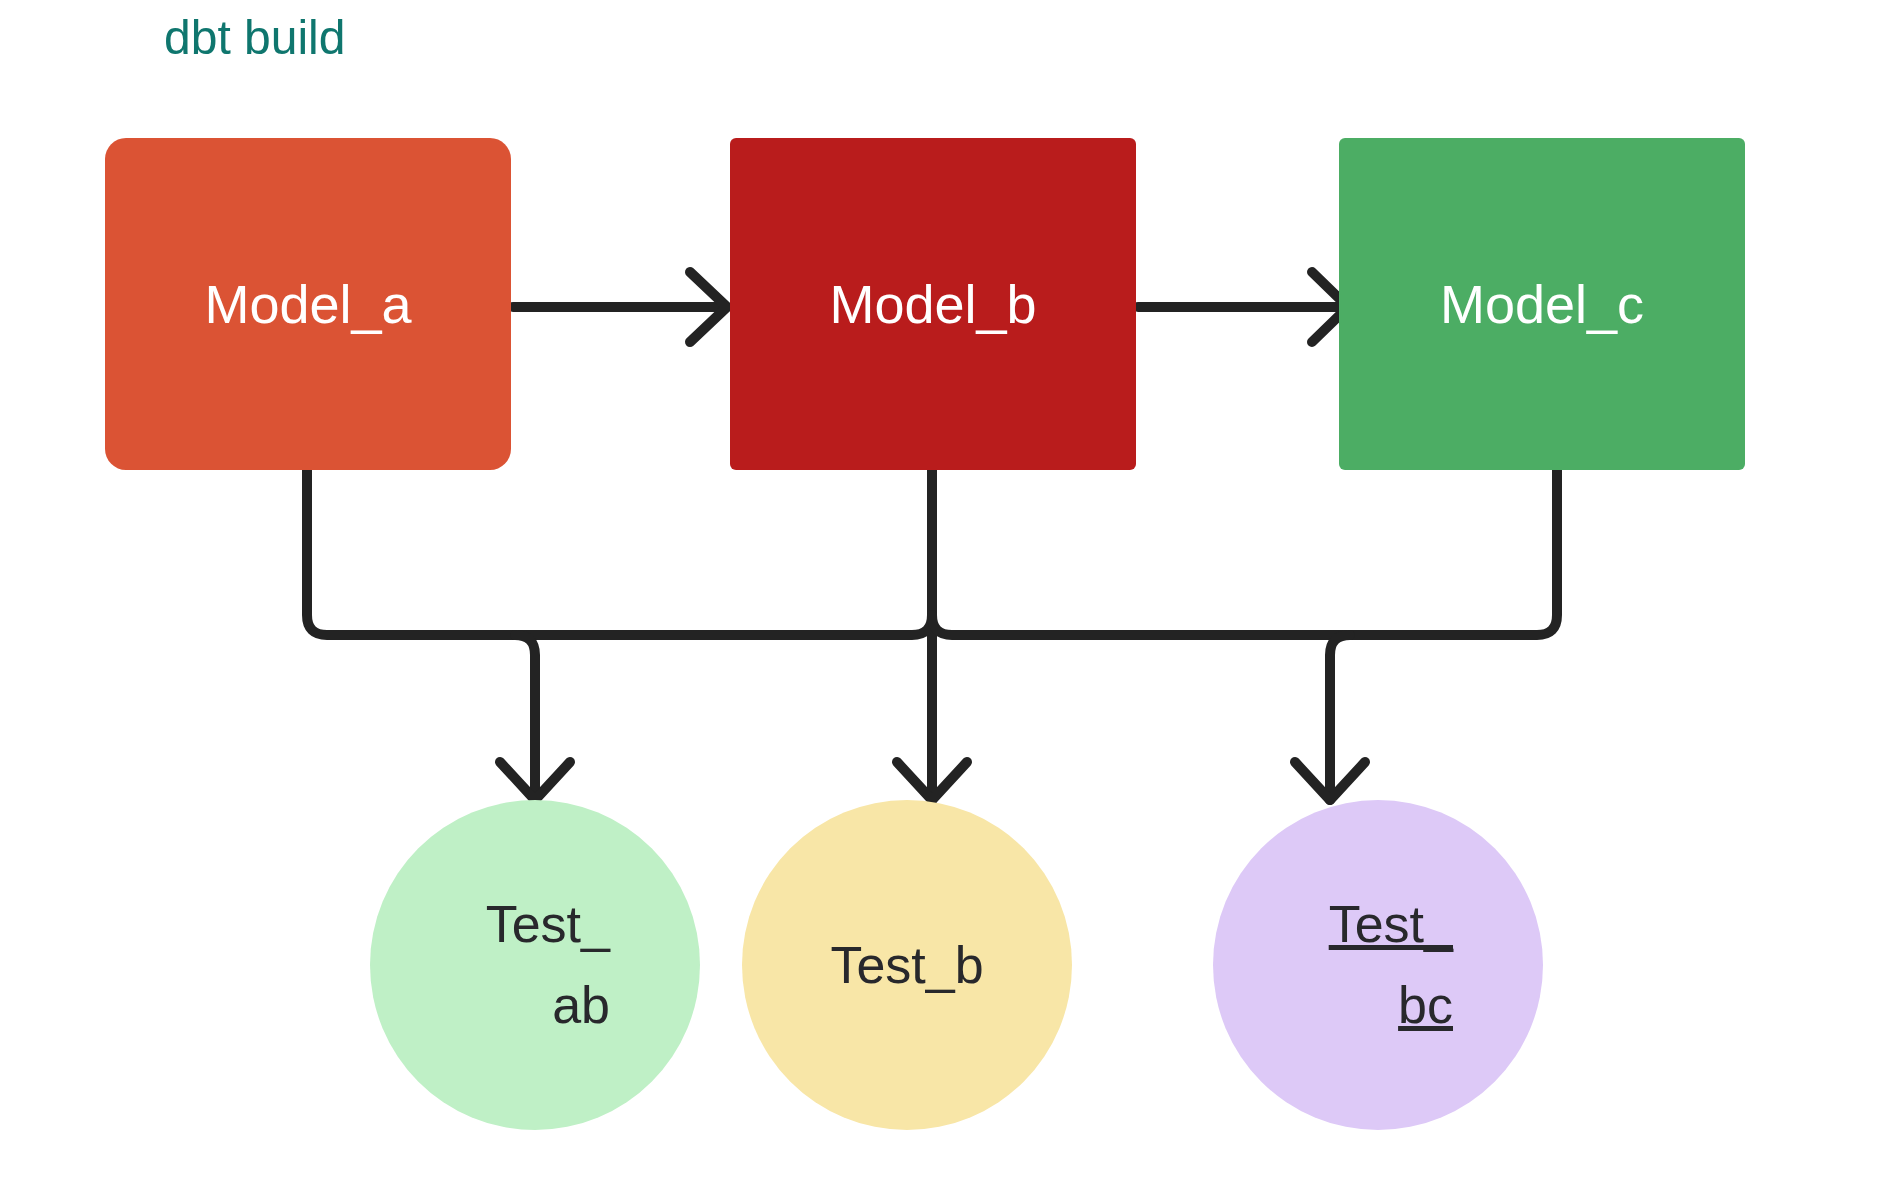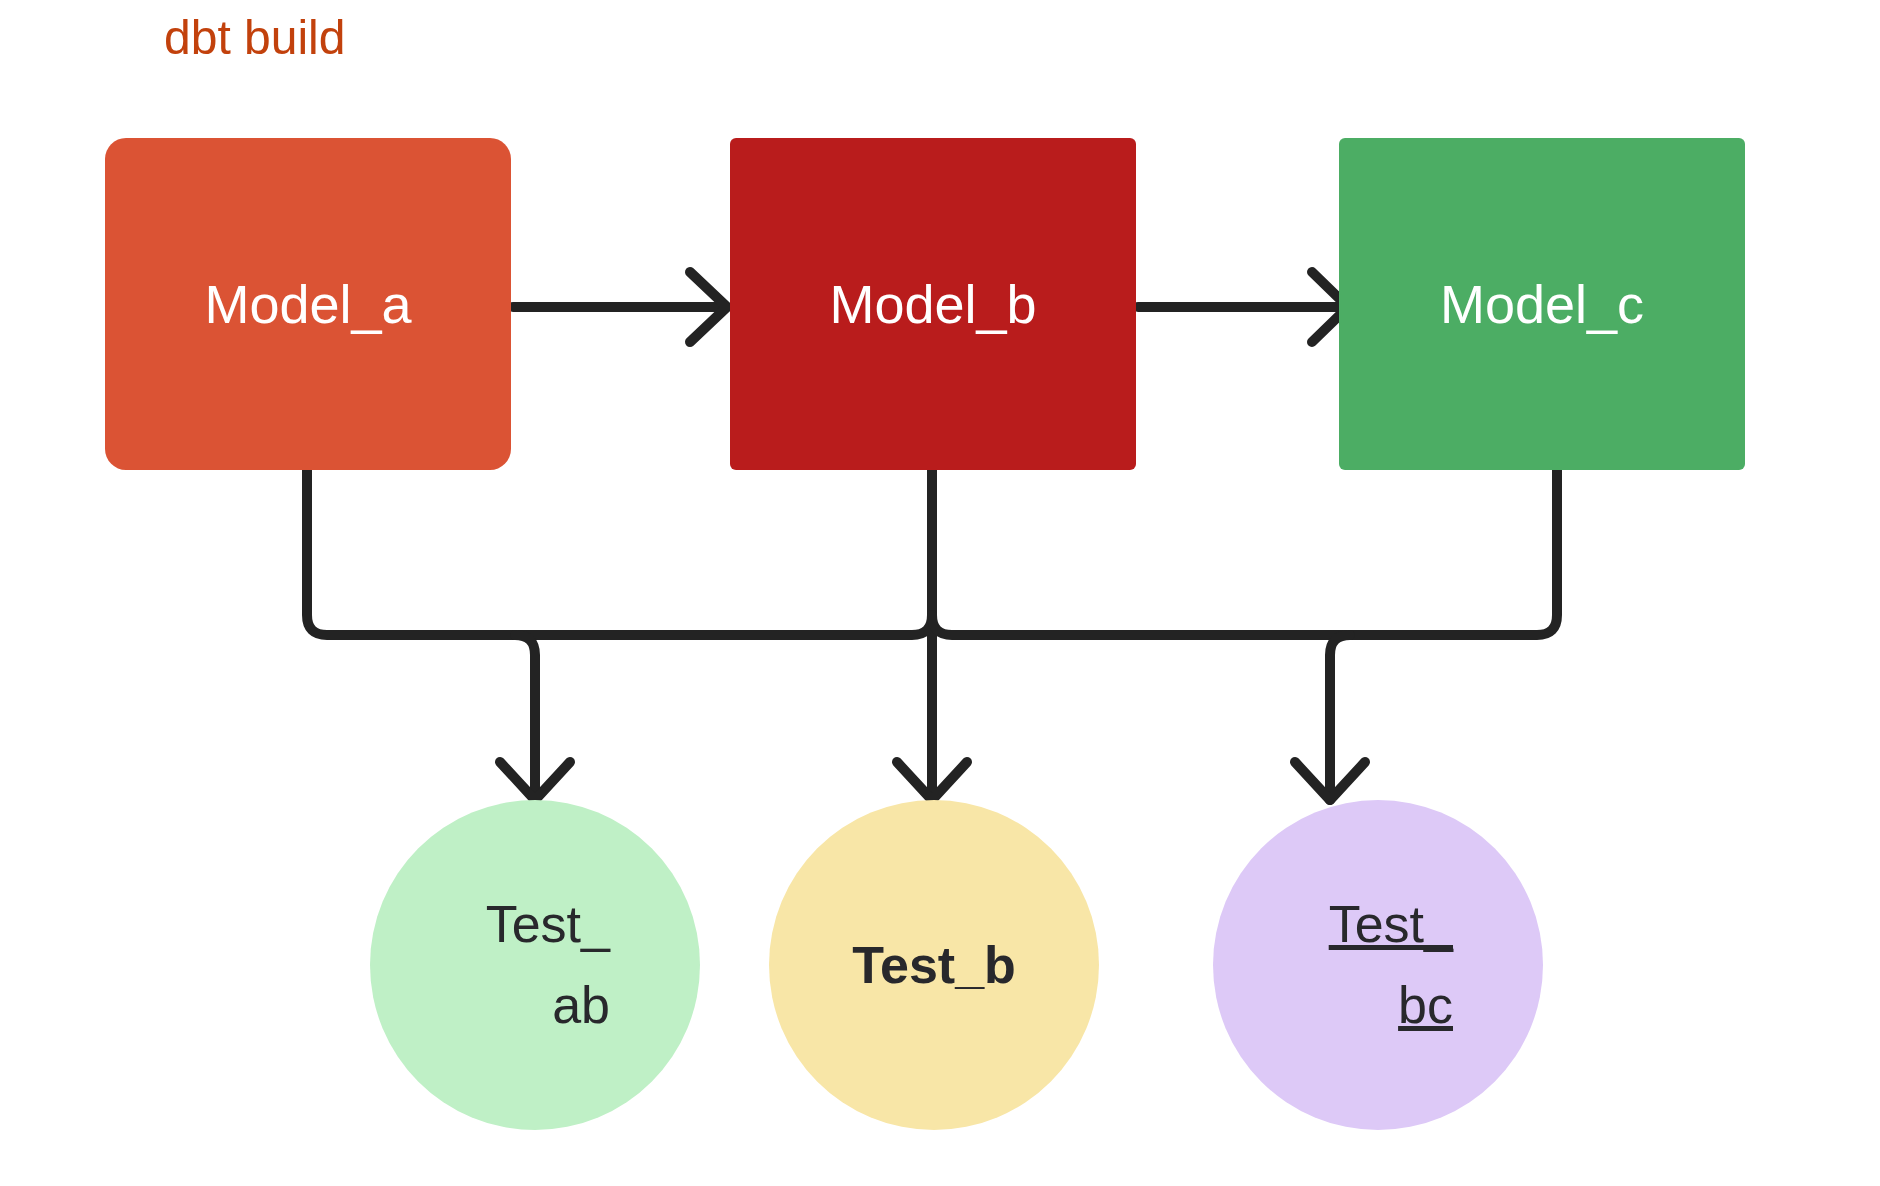--- a/index.html
+++ b/index.html
@@ -10,21 +10,21 @@
     overflow:hidden;
   }
   #canvas{position:relative;width:1880px;height:1186px;background:#ffffff;}
 
   #diagram-svg{position:absolute;left:0;top:0;width:1880px;height:1186px;}
 
   .title{
     position:absolute;
     left:164px;top:10px;
     font-size:48px;
-    color:#c2410c;
+    color:#0f766e;
     font-weight:400;
     letter-spacing:0px;
     white-space:nowrap;
   }
 
   .node-box{
     position:absolute;
     width:406px;height:332px;
     border-radius:6px;
     display:flex;align-items:center;justify-content:center;
@@ -50,21 +50,21 @@
     box-sizing:border-box;
   }
   .circle-label{
     display:block;
     width:150px;
     word-break:break-all;
     text-align:right;
   }
   .circle-label.one-line{width:auto;text-align:center;}
   #node-test-ab{left:370px;top:800px;}
-  #node-test-b{left:769px;top:800px;font-weight:bold;}
+  #node-test-b{left:742px;top:800px;}
   #node-test-bc{left:1213px;top:800px;text-decoration:underline;}
 </style>
 </head>
 <body>
 
 <div id="canvas">
 
   <div class="title">dbt build</div>
 
   <svg id="diagram-svg" viewBox="0 0 1880 1186">

